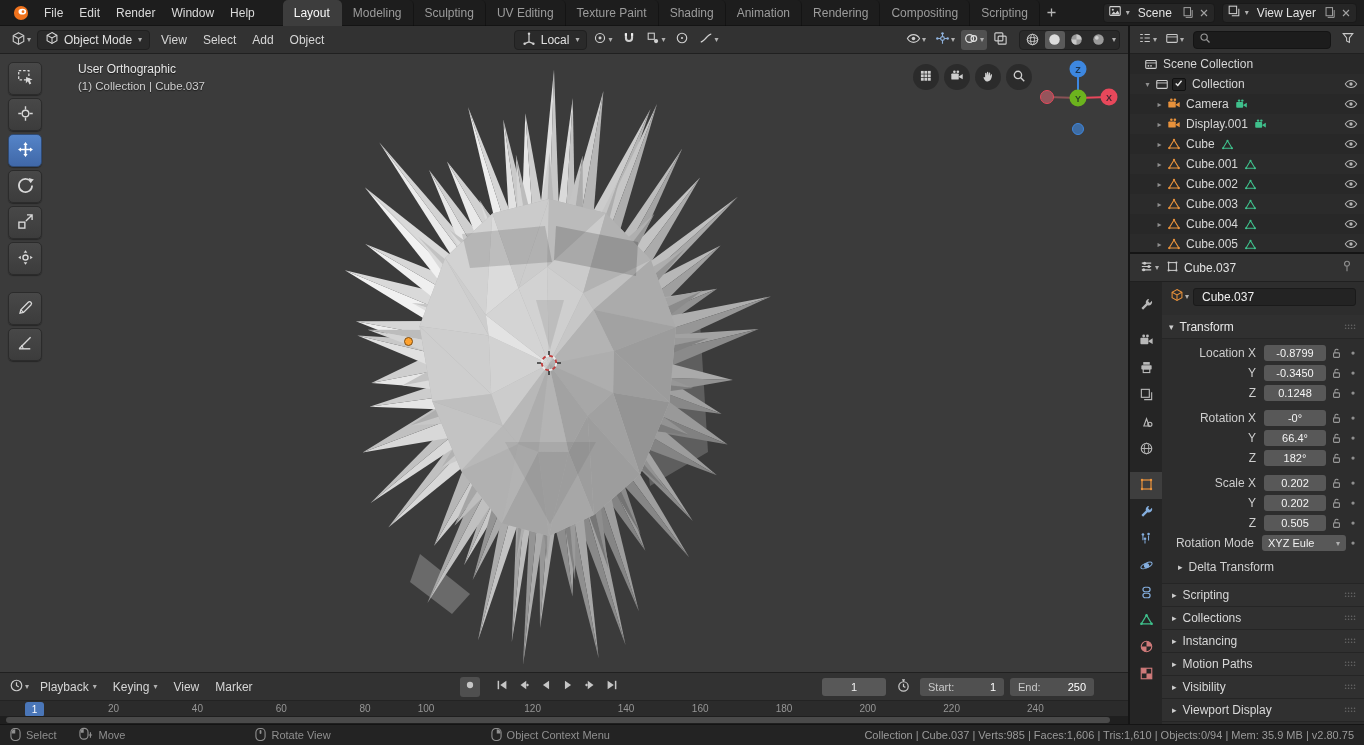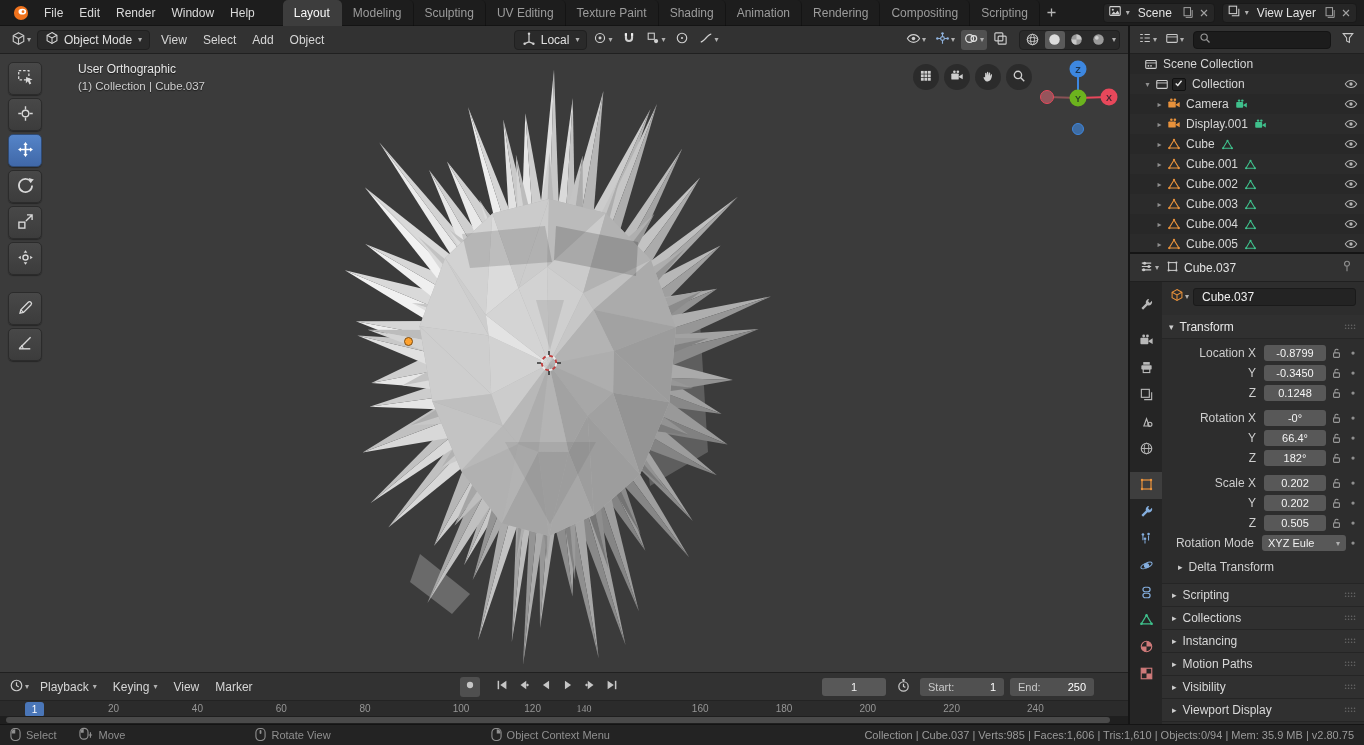--- a/index.html
+++ b/index.html
@@ -732,23 +732,23 @@
         </span>
       </div>
     </div>
 
     <div class="tl-body">
       <div id="tl-ticks">
           <span class="tick" style="left: 113.61px;">20</span>
           <span class="tick" style="left: 197.41px;">40</span>
           <span class="tick" style="left: 281.21px; text-align: center;">60</span>
           <span class="tick" style="left: 365.01px;">80</span>
-          <span class="tick" style="left: 461px; text-align: right;">100</span>
+          <span class="tick" style="left: 426px; text-align: right;">100</span>
           <span class="tick" style="left: 532.61px;">120</span>
-          <span class="tick" style="left: 584px; font-family: Liberation Serif, serif;">140</span>
+          <span class="tick" style="left: 626px;">140</span>
           <span class="tick" style="left: 700.21px;">160</span>
           <span class="tick" style="left: 784.01px;">180</span>
           <span class="tick" style="left: 867.81px;">200</span>
           <span class="tick" style="left: 951.61px;">220</span>
           <span class="tick" style="left: 1035.41px;">240</span>
         </div>
       <div class="playhead">1</div>
       <div class="scrollstrip">
           <div class="scrollpill"></div>
         </div>

